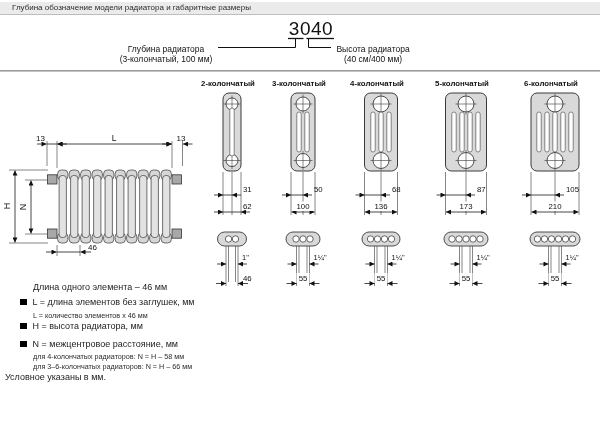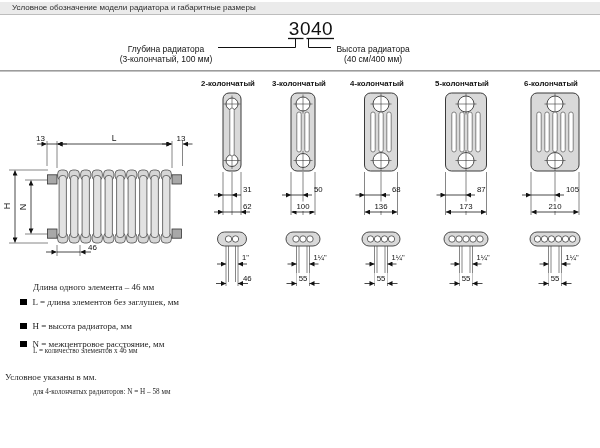--- a/index.html
+++ b/index.html
@@ -3,33 +3,33 @@
 <meta charset="utf-8">
 <style>
   html,body{margin:0;padding:0;background:#888;}
   .page{position:relative;width:600px;height:448px;background:#fff;overflow:hidden;
         font-family:"Liberation Sans",sans-serif;}
   .titlebar{position:absolute;top:2px;left:0;width:600px;height:13px;background:#ebebeb;
         border-bottom:1px solid #bdbdbd;box-sizing:border-box;}
   .titlebar span{display:block;font-size:8px;line-height:12px;padding-left:12px;color:#2b2b2b;}
   svg.diagram{position:absolute;top:0;left:0;}
   svg text{font-family:"Liberation Sans",sans-serif;fill:#111;}
-  .legend{position:absolute;top:0;left:0;width:260px;height:448px;font-family:Liberation Serif, serif;}
+  .legend{position:absolute;top:0;left:0;width:260px;height:448px;}
   .lg{position:absolute;font-size:9px;color:#1c1c1c;white-space:nowrap;}
-  .lg-sub{position:absolute;font-size:7.2px;color:#2a2a2a;white-space:nowrap;margin-top:36px;}
+  .lg-sub{position:absolute;font-size:7.2px;color:#2a2a2a;white-space:nowrap;}
   .li{position:absolute;left:20px;font-size:9px;color:#1c1c1c;white-space:nowrap;}
   .li .bullet{display:inline-block;width:6.5px;height:6.5px;background:#000;margin-right:6px;}
 </style>
 </head>
 <body>
 
 <div class="page">
 
   <div class="titlebar">
-    <span>Условное обозначение модели радиатора и габаритные размеры</span>
+    <span>Глубина обозначение модели радиатора и габаритные размеры</span>
   </div>
 
   <svg class="diagram" width="600" height="300" viewBox="0 0 600 300">
     <defs>
       <marker id="ah" viewBox="0 0 10 10" refX="10" refY="5" markerWidth="8" markerHeight="5" orient="auto-start-reverse" markerUnits="userSpaceOnUse">
         <path d="M0,0 L10,5 L0,10 z" fill="#111"></path>
       </marker>
     </defs>
 
     <rect x="0" y="70" width="600" height="1.6" fill="#9c9c9c"></rect>
@@ -315,17 +315,18 @@
     <div class="lg-sub" style="left:33px;top:311px">L = количество элементов x 46 мм</div>
 
     <div class="li" style="top:339px">
       <span class="bullet"></span><span>N = межцентровое расстояние, мм</span>
     </div>
 
     <div class="li" style="top:321px">
       <span class="bullet"></span><span>H = высота радиатора, мм</span>
     </div>
     <div class="lg-sub" style="left:33px;top:352px">для 4-колончатых радиаторов: N = H – 58 мм</div>
+    <div class="lg-sub" style="left:33px;top:362px">для 3–6-колончатых радиаторов: N = H – 66 мм</div>
 
     <div class="lg" style="left:5px;top:372px">Условное указаны в мм.</div>
   </div>
 
 </div>
 
 </body></html>

